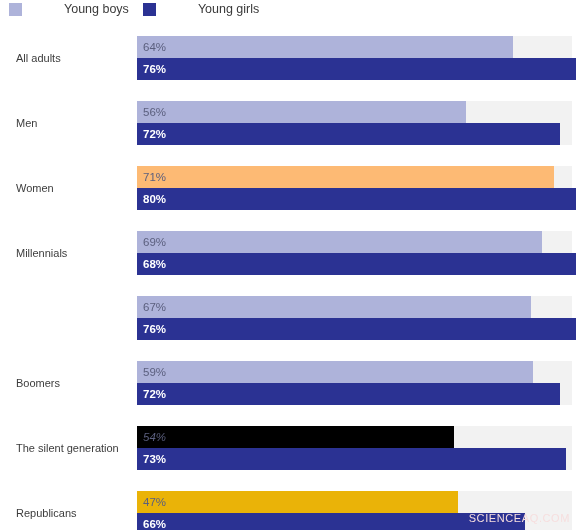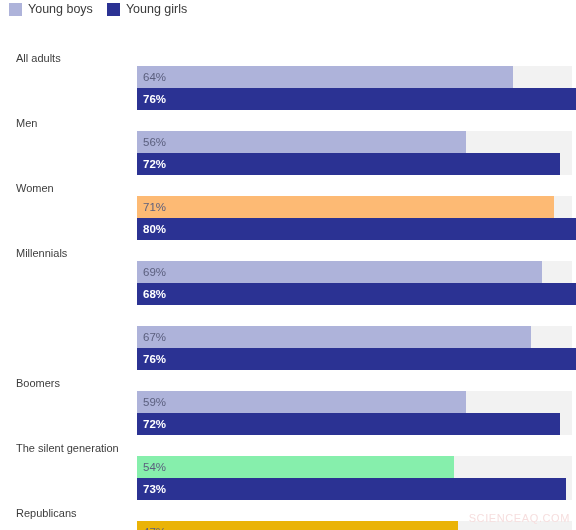--- a/index.html
+++ b/index.html
@@ -30,20 +30,21 @@
     height: 18px;
     display: flex;
     align-items: center;
     padding-left: 9px;
     gap: 0;
   }
   .legend-item {
     display: flex;
     align-items: center;
     margin-right: 14px;
+    gap: 36px;
   }
   .legend-swatch {
     width: 13px;
     height: 13px;
     flex: 0 0 auto;
     margin-right: 6px;
   }
   .legend-label {
     font-size: 12.5px;
     color: #3a3a3a;
@@ -73,21 +74,20 @@
     color: #3c3c3c;
     white-space: nowrap;
   }
   .row-track {
     position: absolute;
     left: 137px;
     top: 11px;
     width: 435px;
     height: 44px;
     background: #f2f2f2;
-    margin-top: 30px;
   }
   .bar {
     position: absolute;
     left: 0;
     height: 22px;
     box-sizing: border-box;
     overflow: hidden;
   }
   .bar-boys {
     top: 0;
@@ -195,32 +195,32 @@
             <span class="bar-value">67%</span>
           </div>
           <div class="bar bar-girls" style="width: 446.5px; background: rgb(43, 50, 147);">
             <span class="bar-value">76%</span>
           </div>
         </div>
       </div>
       <div class="row">
         <div class="row-label">Boomers</div>
         <div class="row-track">
-          <div class="bar bar-boys" style="width: 329px; background: rgb(174, 179, 218);">
+          <div class="bar bar-boys" style="width: 396px; background: rgb(174, 179, 218);">
             <span class="bar-value">59%</span>
           </div>
           <div class="bar bar-girls" style="width: 423px; background: rgb(43, 50, 147);">
             <span class="bar-value">72%</span>
           </div>
         </div>
       </div>
       <div class="row">
         <div class="row-label">The silent generation</div>
         <div class="row-track">
-          <div class="bar bar-boys" style="width: 317.25px; background: #86efac;">
+          <div class="bar bar-boys" style="width: 317.25px; background: #000000; font-style: italic;">
             <span class="bar-value">54%</span>
           </div>
           <div class="bar bar-girls" style="width: 428.875px; background: rgb(43, 50, 147);">
             <span class="bar-value">73%</span>
           </div>
         </div>
       </div>
       <div class="row">
         <div class="row-label">Republicans</div>
         <div class="row-track">

